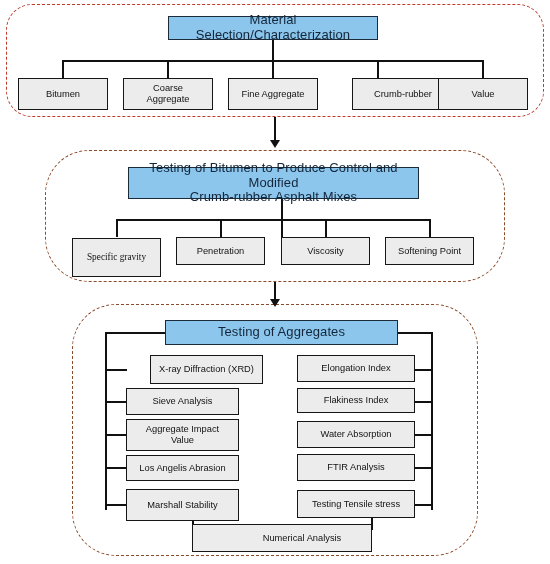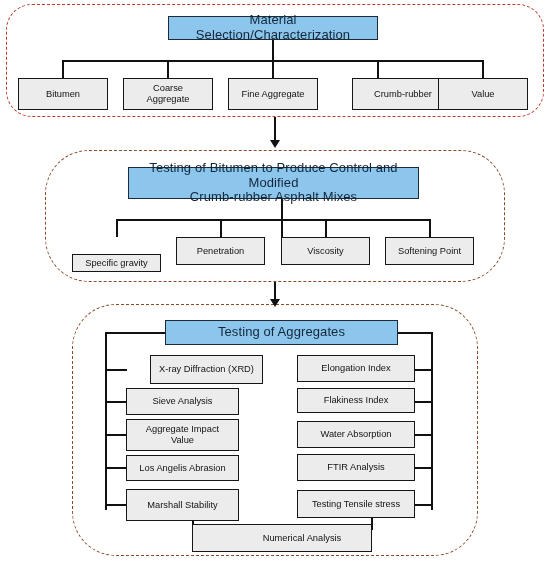--- a/index.html
+++ b/index.html
@@ -138,21 +138,21 @@
   </div>
 
   <div class="ln v" style="left:281px; top:199px; height:38px;"></div>
   <div class="ln h" style="left:116px; top:219px; width:314px; height:1.7px;"></div>
 
   <div class="ln v" style="left:116px; top:219px; height:18px;"></div>
   <div class="ln v" style="left:220px; top:219px; height:18px;"></div>
   <div class="ln v" style="left:325px; top:219px; height:18px;"></div>
   <div class="ln v" style="left:429px; top:219px; height:18px;"></div>
 
-  <div class="node plain" style="left:72px; top:254px; width:89px; height:18px;">
+  <div class="node plain" style="left:72px; top:238px; width:89px; height:39px;font-family:Liberation Serif, serif;">
     <span class="lbl">Specific gravity</span>
   </div>
   <div class="node plain" style="left:176px; top:237px; width:89px; height:28px;">
     <span class="lbl">Penetration</span>
   </div>
   <div class="node plain" style="left:281px; top:237px; width:89px; height:28px;">
     <span class="lbl">Viscosity</span>
   </div>
   <div class="node plain" style="left:385px; top:237px; width:89px; height:28px;">
     <span class="lbl">Softening Point</span>

